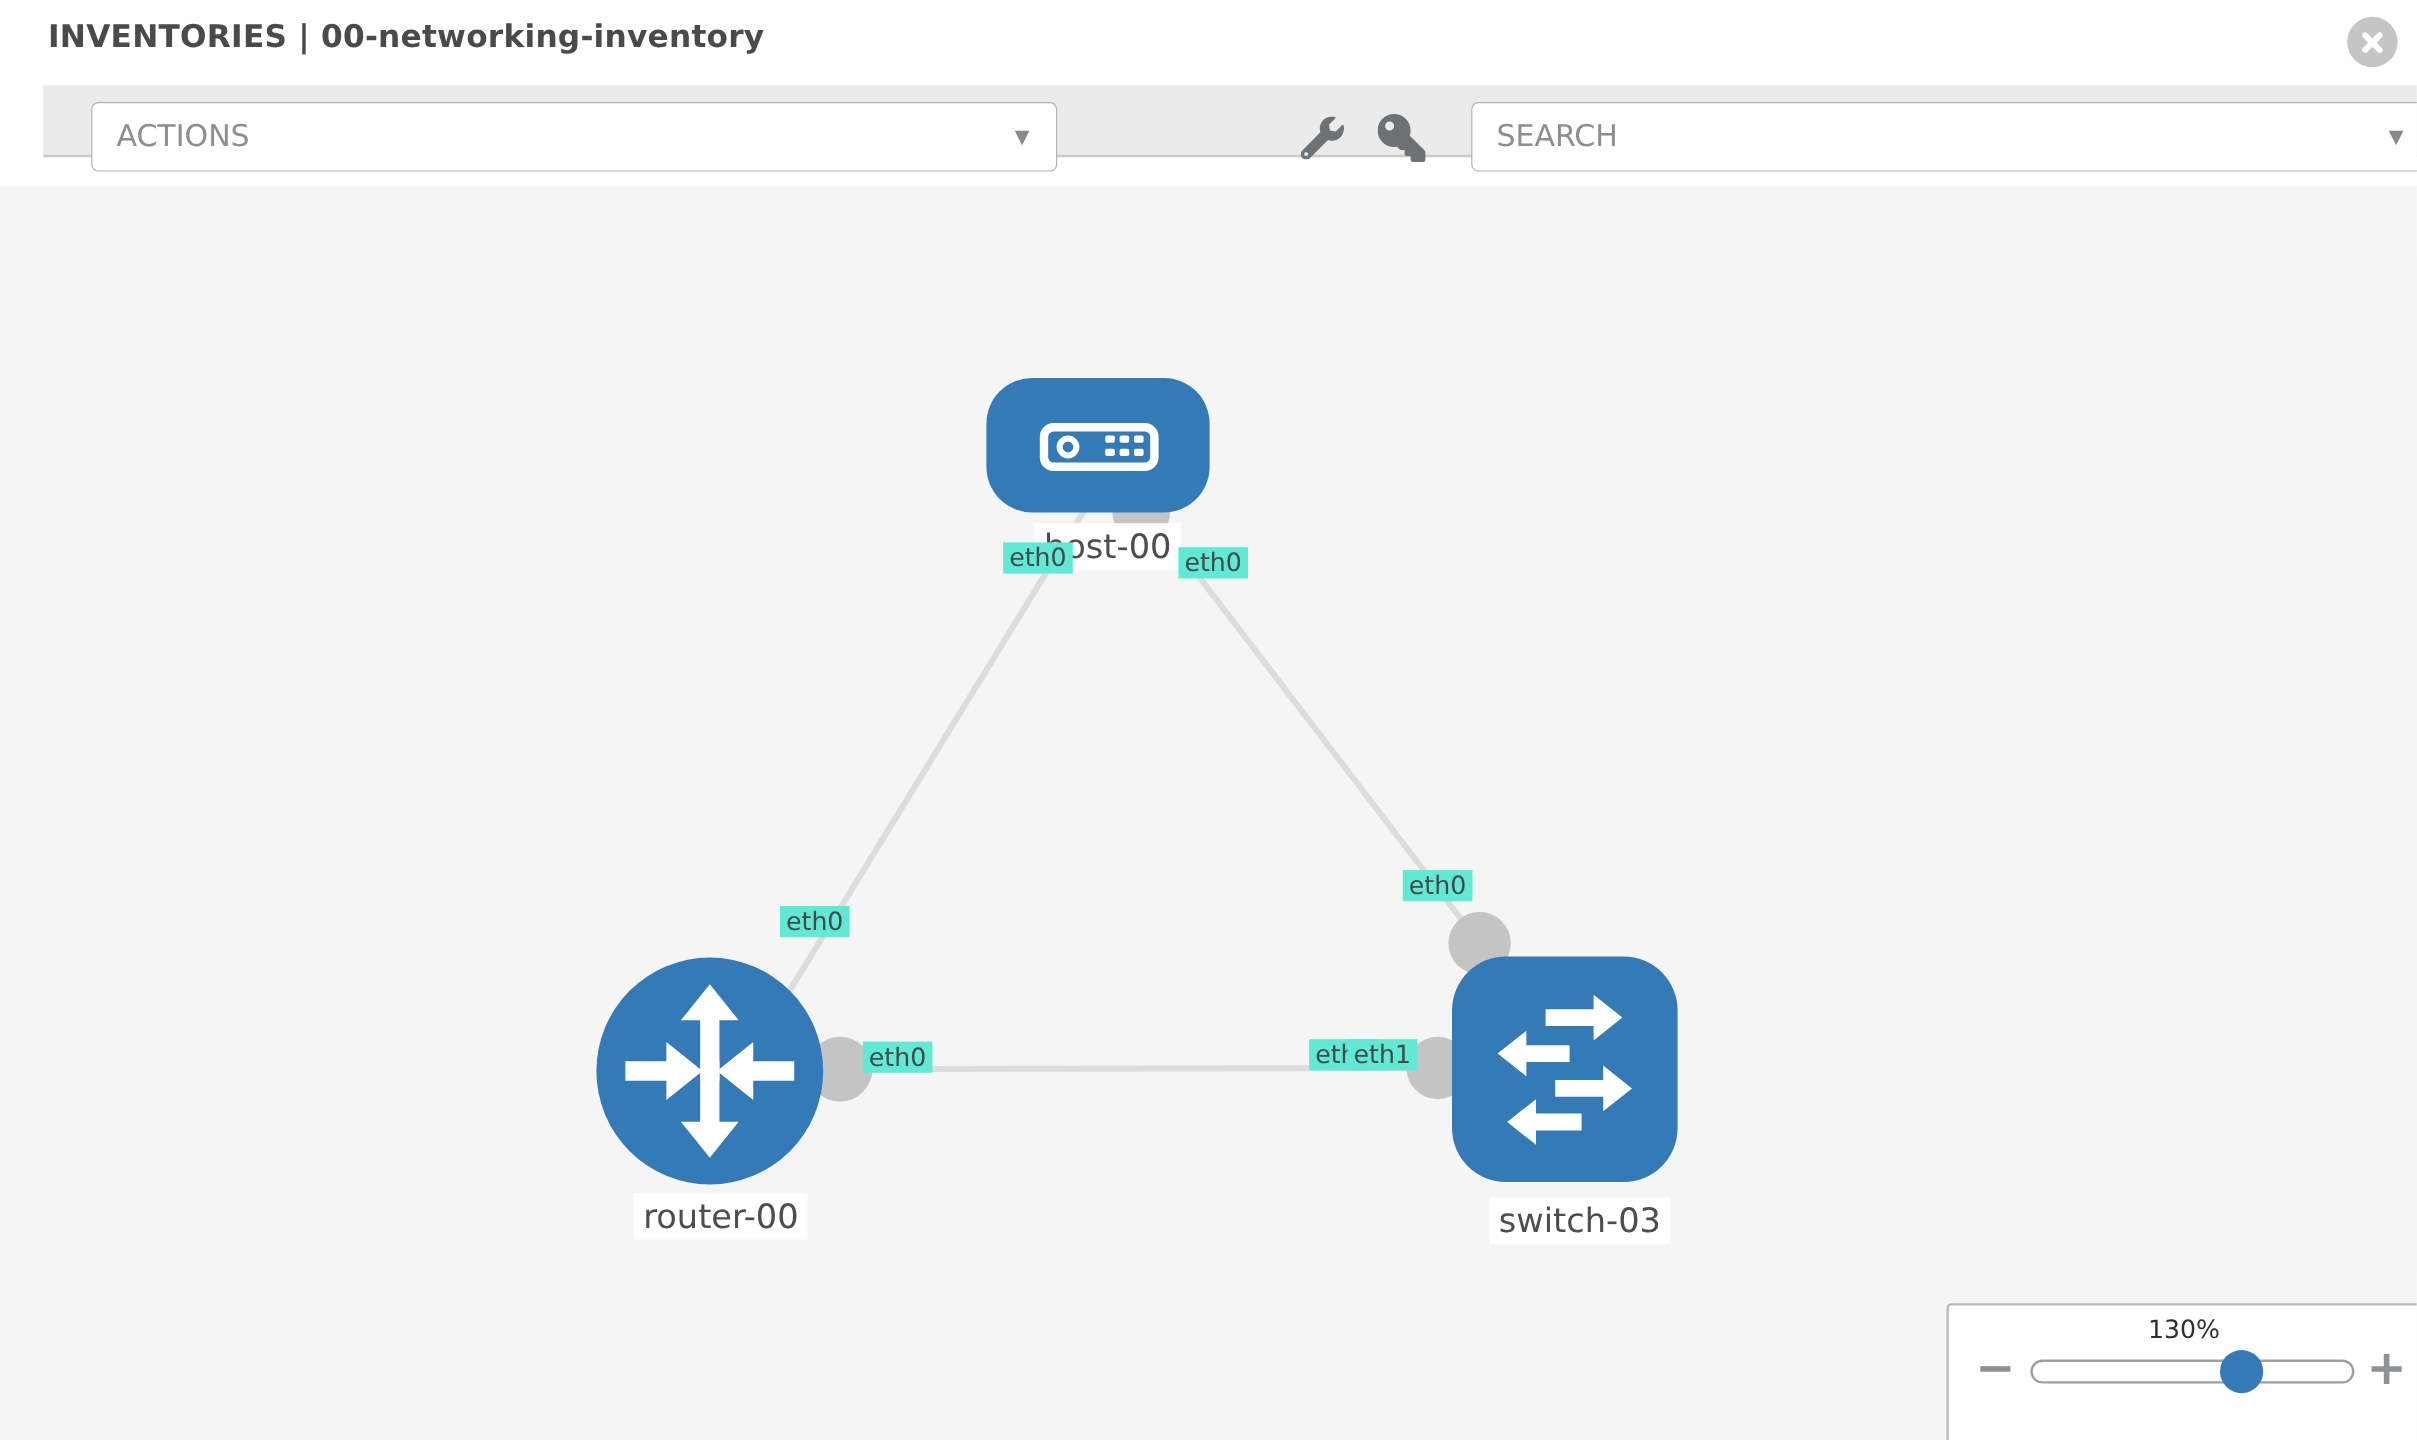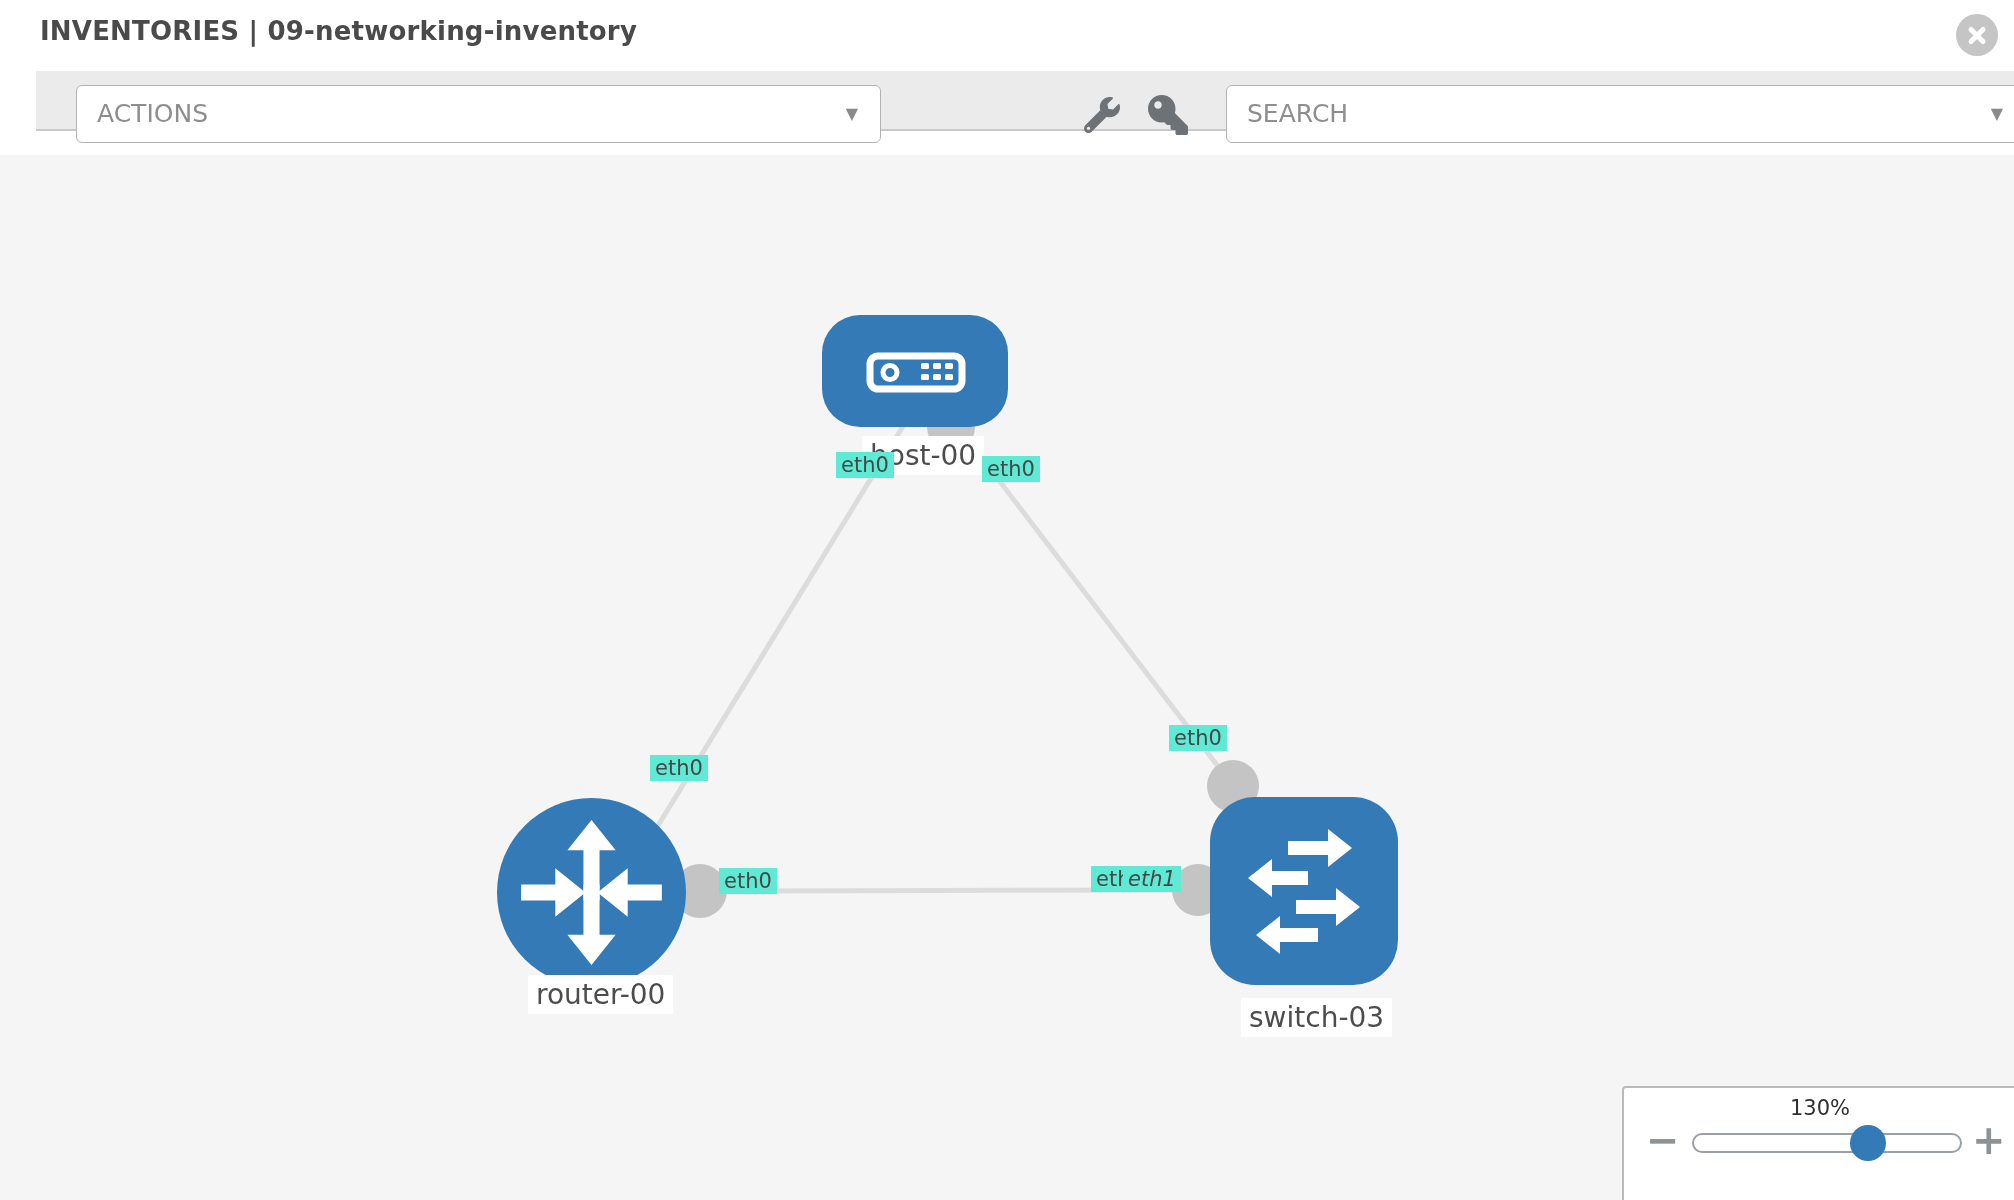--- a/index.html
+++ b/index.html
@@ -39,32 +39,32 @@
 
   .node { position:absolute; background:#337ab7; }
   .node svg { display:block; width:100%; height:100%; }
   .node-host   { left:822px; top:160px; width:186px; height:112px; border-radius:38px; cursor:pointer; }
   .node-router { left:497px; top:643px; width:189px; height:189px; border-radius:50%; cursor:pointer; }
   .node-switch { left:1210px; top:642px; width:188px; height:188px; border-radius:45px; cursor:pointer; }
 
   .node-label { position:absolute; background:#ffffff; color:#4d4d4d; font-size:28px;
                 padding:3px 8px; white-space:nowrap; }
   .lbl-host   { left:862px; top:281px; }
-  .lbl-router { left:528px;  top:820px;text-align:center; }
+  .lbl-router { left:528px;  top:839px;text-align:center; }
   .lbl-switch { left:1241px; top:843px; }
 
   .if-label { position:absolute; background:#5eead4; color:#474747; font-size:21px;
               padding:1px 5px; white-space:nowrap; }
   .if-host-left    { left:836px;  top:297px; }
   .if-host-right   { left:982px;  top:301px; }
   .if-router-top   { left:650px;  top:600px; }
   .if-switch-top   { left:1169px; top:570px; }
   .if-link-left    { left:719px;  top:713px; }
   .if-link-r-back  { left:1091px; top:711px; }
-  .if-link-r-front { left:1123px; top:711px;font-style:italic; }
+  .if-link-r-front { left:1123px; top:711px; }
 
   
   .zoom-panel { position:absolute; left:1622px; top:931px; width:400px; height:140px;
                 background:#fff; border:2px solid #b9b9b9; border-radius:4px; }
   .zoom-value { position:absolute; left:0; top:8px; width:392px; text-align:center;
                 font-size:21px; color:#2f2f2f; }
   .zoom-minus, .zoom-plus { position:absolute; top:30px; font-size:40px; font-weight:bold;
                 color:#8d9297; cursor:pointer; line-height:44px; }
   .zoom-minus { left:22px; }
   .zoom-plus  { left:348px; }
@@ -72,21 +72,21 @@
                 background:#fff; border:2px solid #9aa0a5; border-radius:11px; cursor:pointer; }
   .zoom-thumb { position:absolute; left:156px; top:-10px; width:36px; height:36px;
                 border-radius:50%; background:#337ab7; cursor:grab; }
 </style>
 </head>
 <body>
 
 <div id="app">
 
   <div class="header">
-    <div class="title">INVENTORIES | 09-networking-inventory</div>
+    <div class="title">INVENTORIES | 00-networking-inventory</div>
     <div class="close-btn" title="">
       <span class="bar b1"></span>
       <span class="bar b2"></span>
     </div>
   </div>
 
   <div class="toolbar">
     <div class="dropdown dd-actions">
       <span class="dd-label">ACTIONS</span>
       <span class="dd-caret">▼</span>

